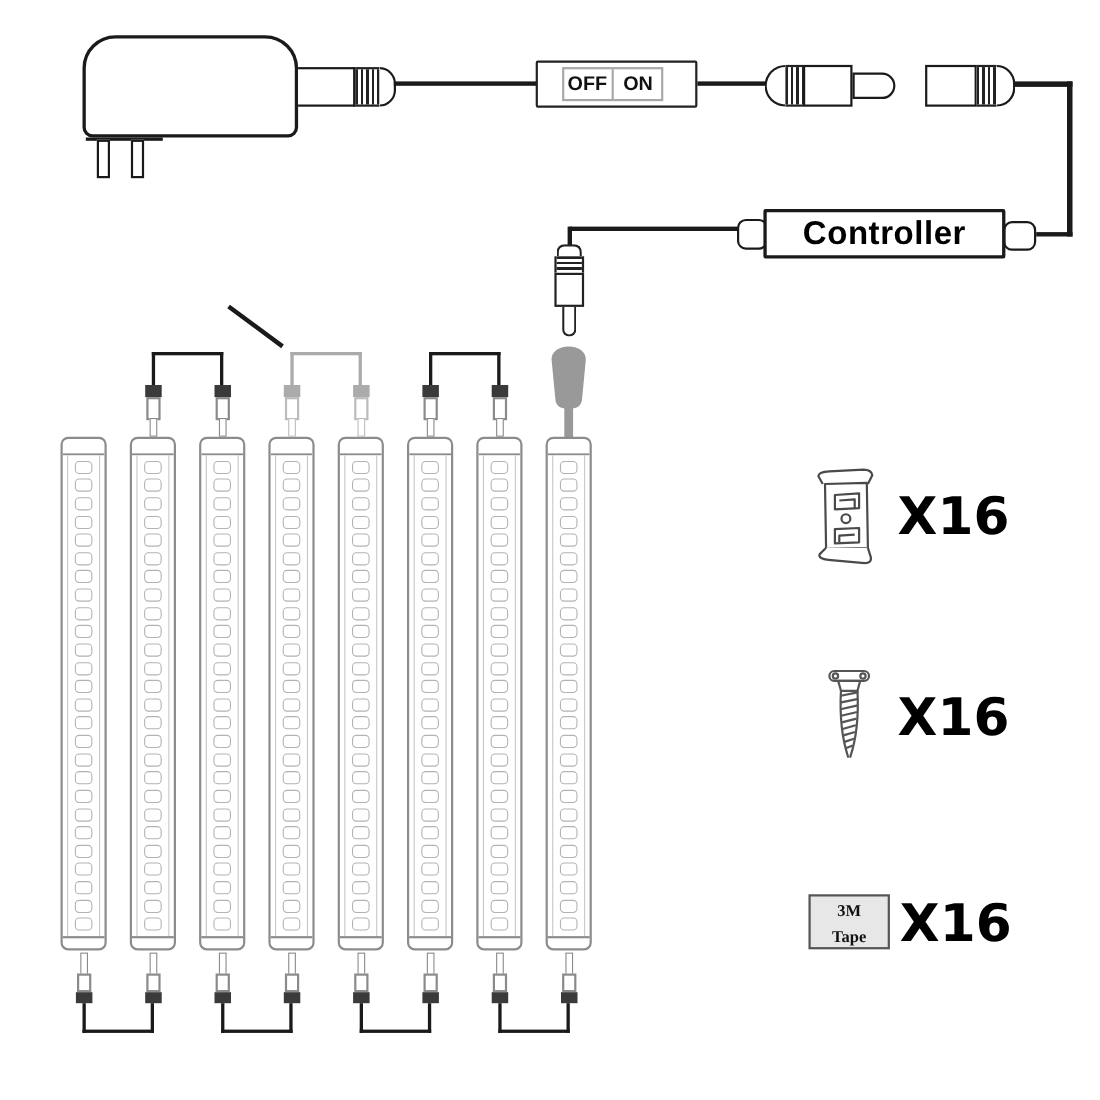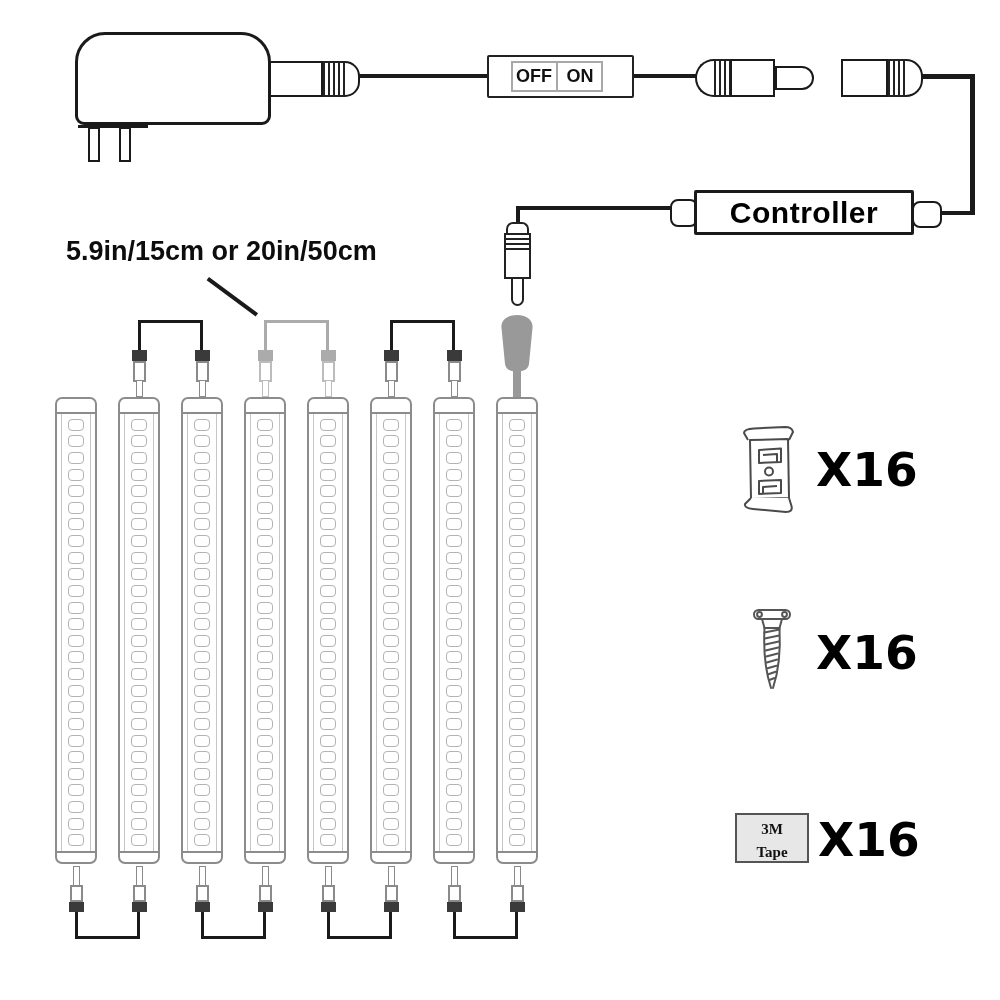--- a/index.html
+++ b/index.html
@@ -114,21 +114,20 @@
     <div class="ribs-h" style="left:504px; top:233px; width:27px; height:15px;"></div>
     <div class="abs" style="left:504px; top:248px; width:27px; height:31px; background:#fff; border:2px solid #222;"></div>
     <div class="abs" style="left:511px; top:279px; width:13px; height:27px; background:#fff; border:2px solid #222; border-top:none; border-radius:0 0 7px 7px;"></div>
   </div>
 
   <svg class="abs" style="left:498px; top:314px;" width="38" height="58" viewBox="0 0 38 58">
     <path d="M19,1 C28,1 35.5,6 34.5,14 L31,50 C30,55.5 26,57.5 19,57.5 C12,57.5 8,55.5 7,50 L3.5,14 C2.5,6 10,1 19,1 Z" fill="#999999"></path>
   </svg>
   <div class="abs" style="left:513px; top:370px; width:8px; height:28px; background:#999999;"></div>
 
-  <div class="len-label" style="left:66px; top:236px;">5.9in/15cm or 20in/50cm</div>
   <div class="wire" style="left:209px; top:277px; width:61px; height:4px; transform:rotate(36.5deg); transform-origin:0 0;"></div>
 
   <div>
       <div class="bar" style="left: 55px; top: 397px; width: 42px; height: 467px;">
         <div class="bar-cap-top"></div>
         <div class="bar-mid">
           <div class="led"></div>
           <div class="led"></div>
           <div class="led"></div>
           <div class="led"></div>

